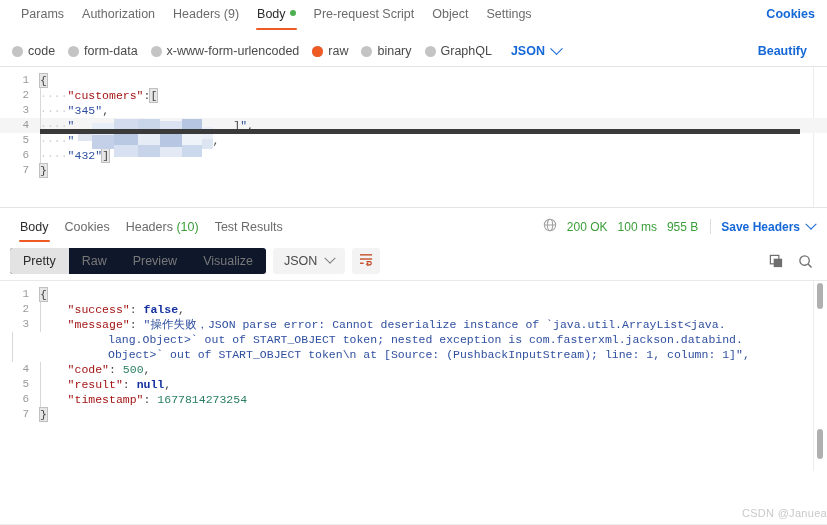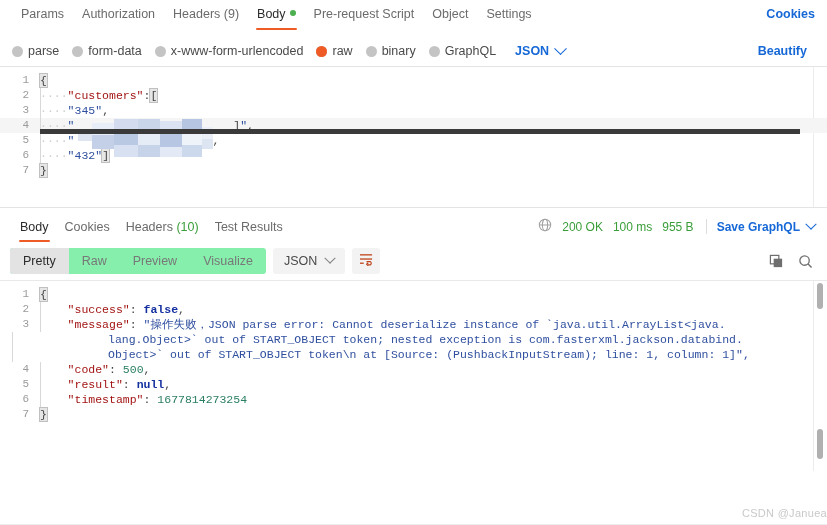--- a/index.html
+++ b/index.html
@@ -255,21 +255,21 @@
   .resp-toolbar {
     height: 38px;
     display: flex;
     align-items: center;
     padding: 0 14px 0 10px;
     box-sizing: border-box;
   }
   .seg-group {
     display: flex;
     align-items: flex-end;
-    background: #86efac;
+    background: #0f172a;
     border-radius: 3px;
     overflow: hidden;
     height: 26px;
   }
   .seg {
     padding: 0 13px;
     height: 26px;
     line-height: 26px;
     font-size: 12.5px;
     color: #787878;
@@ -341,21 +341,21 @@
     <div class="req-tab active"><span>Body</span><span class="tab-dot"></span></div>
     <div class="req-tab"><span>Pre-request Script</span></div>
     <div class="req-tab"><span>Object</span></div>
     <div class="req-tab"><span>Settings</span></div>
     <div class="cookies-link">Cookies</div>
   </div>
 
   <div class="bodytype-row">
     <div class="radio-item">
       <span class="radio-dot"></span>
-      <span class="radio-label">parse</span>
+      <span class="radio-label">code</span>
     </div>
     <div class="radio-item">
       <span class="radio-dot"></span>
       <span class="radio-label">form-data</span>
     </div>
     <div class="radio-item">
       <span class="radio-dot"></span>
       <span class="radio-label">x-www-form-urlencoded</span>
     </div>
     <div class="radio-item selected">
@@ -454,21 +454,21 @@
             <circle cx="8" cy="8" r="6.5" fill="none" stroke="#707070" stroke-width="1.2"></circle>
             <ellipse cx="8" cy="8" rx="3" ry="6.5" fill="none" stroke="#707070" stroke-width="1.2"></ellipse>
             <line x1="1.6" y1="8" x2="14.4" y2="8" stroke="#707070" stroke-width="1.2"></line>
           </svg>
       </span>
       <span class="status-ok">200 OK</span>
       <span class="meta-txt">100 ms</span>
       <span class="meta-txt">955 B</span>
       <span class="meta-sep"></span>
       <span class="save-resp">
-        <span>Save GraphQL</span>
+        <span>Save Headers</span>
         <span class="save-chev"></span>
       </span>
     </div>
   </div>
 
   <div class="resp-toolbar">
     <div class="seg-group">
       <div class="seg active">Pretty</div>
       <div class="seg">Raw</div>
       <div class="seg">Preview</div>

